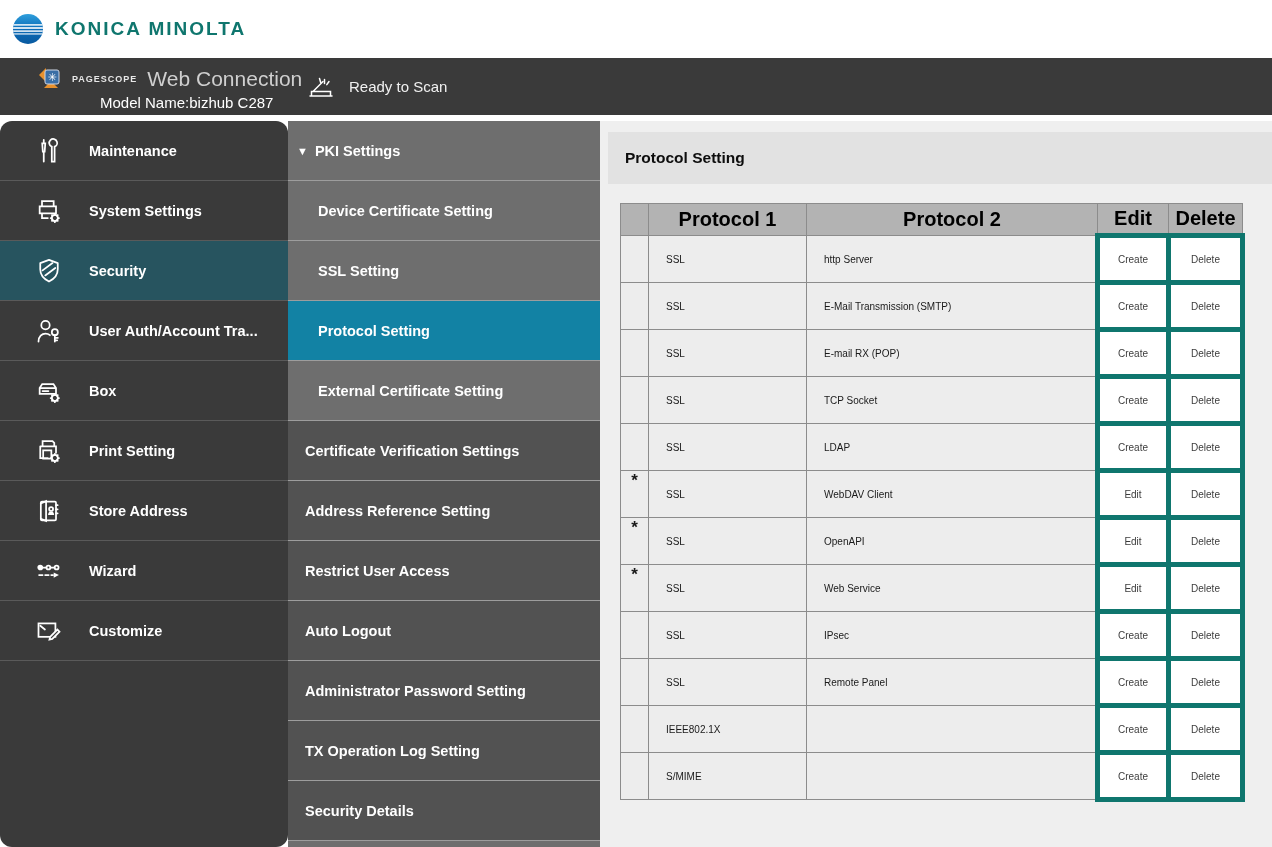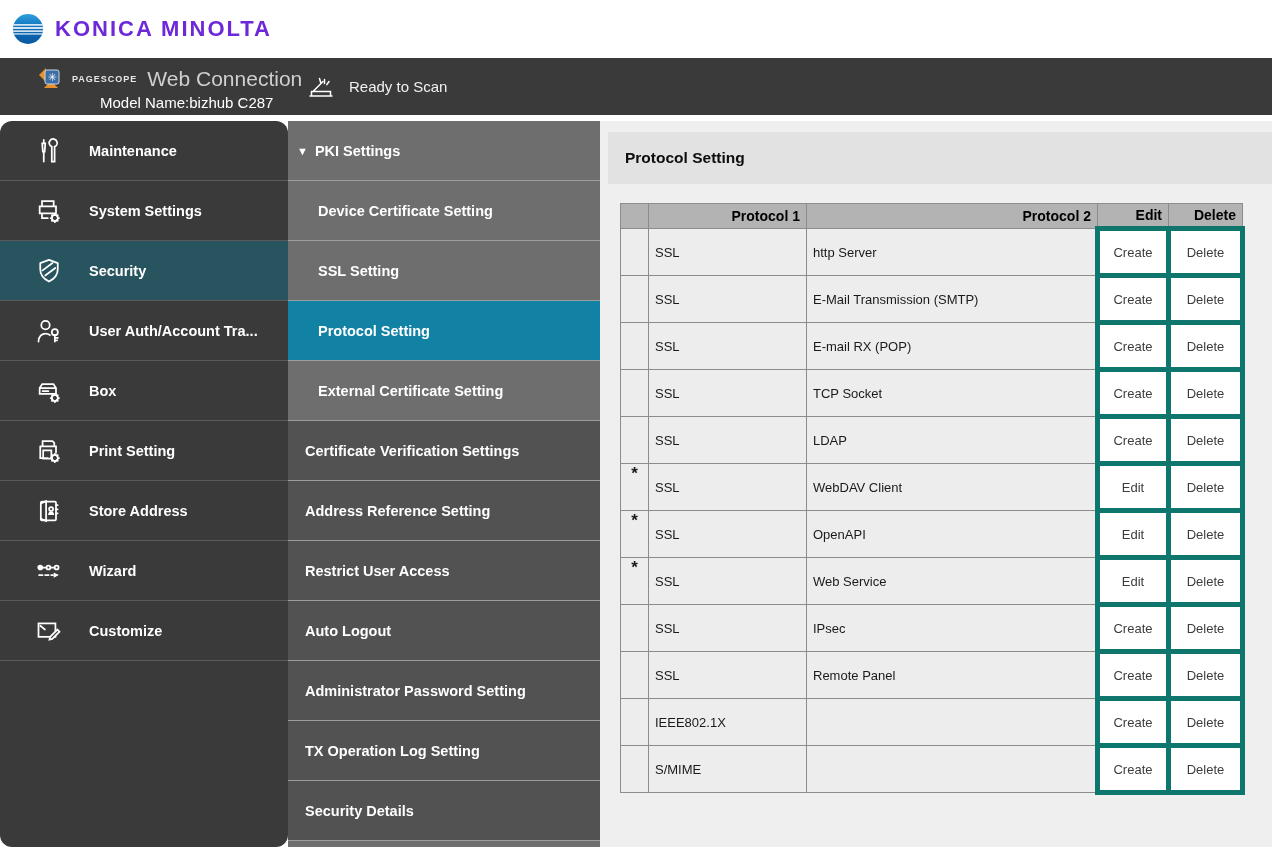--- a/index.html
+++ b/index.html
@@ -2,21 +2,21 @@
 <html><head>
 <meta charset="utf-8">
 <style>
   * { margin:0; padding:0; box-sizing:border-box; }
   html,body { width:1272px; height:847px; overflow:hidden; background:#ffffff;
     font-family:"Liberation Sans","DejaVu Sans",sans-serif; }
 
   
   .top-bar { position:absolute; left:0; top:0; width:1272px; height:58px; background:#ffffff; }
   .km-logo { position:absolute; left:10px; top:11px; display:flex; align-items:center; gap:9px; }
-  .km-text { font-size:22px; font-weight:bold; letter-spacing:2px; color:#6d28d9; }
+  .km-text { font-size:19px; font-weight:bold; letter-spacing:2px; color:#0f766e; }
 
   
   .app-header { position:absolute; left:0; top:58px; width:1272px; height:57px; background:#3a3a3a; color:#fff; }
   .ps-block { position:absolute; left:36px; top:6px; display:flex; align-items:center; gap:6px; }
   .ps-small { display:flex; flex-direction:row; line-height:9px; font-size:9px; font-weight:bold;
     color:#e8e8e8; letter-spacing:1px; }
   .ps-title { font-size:21px; color:#cfcfcf; margin-left:4px; }
   .model-name { position:absolute; left:100px; top:36px; font-size:15px; color:#ffffff; }
   .status-block { position:absolute; left:306px; top:0; height:57px; display:flex; align-items:center; gap:13px; }
   .status-text { font-size:15px; color:#f0f0f0; }
@@ -40,24 +40,24 @@
   .nav2-item.sub { padding-left:30px; background:#6e6e6e; }
   .nav2-item.top { padding-left:17px; background:#525252; }
   .nav2-item.active { background:#1282a4; }
   .tri { font-size:11px; color:#ffffff; }
 
   
   .main { flex:1; background:#efefef; }
   .title-band { margin:11px 0 0 8px; height:52px; background:#e2e2e2; line-height:52px;
     padding-left:17px; font-size:15.5px; font-weight:bold; color:#0d0d0d; }
   table.proto { border-collapse:collapse; margin:19px 0 0 20px; }
-  .proto th { border:1px solid #8c8c8c; background:#b3b3b3; font-size:14px; font-weight:bold;
-    color:#000; text-align:right; padding:3px 6px; height:19px; }
-  .proto td { border:1px solid #8c8c8c; background:#ededed; font-size:13px; color:#1a1a1a;
-    height:47px; padding:0 6px; }
+  .proto th { border:1px solid #8c8c8c; background:#b3b3b3; font-size:20px; font-weight:bold;
+    color:#000; text-align:center; padding:3px 6px; height:19px; }
+  .proto td { border:1px solid #8c8c8c; background:#ededed; font-size:10px; color:#1a1a1a;
+    height:47px; padding:0 17px; }
   .proto td.flag { text-align:center; vertical-align:top; padding:2px 0 0 0; font-size:17px;
     font-weight:bold; line-height:16px; }
   .proto td.btn { background:#ffffff; border:5px solid #0f766e; text-align:center;
     color:#3c3c3c; cursor:pointer; }
   svg.icn { stroke:#ffffff; fill:none; stroke-width:1.5; stroke-linecap:round; }
 </style>
 </head>
 <body>
 
 <div class="top-bar">

